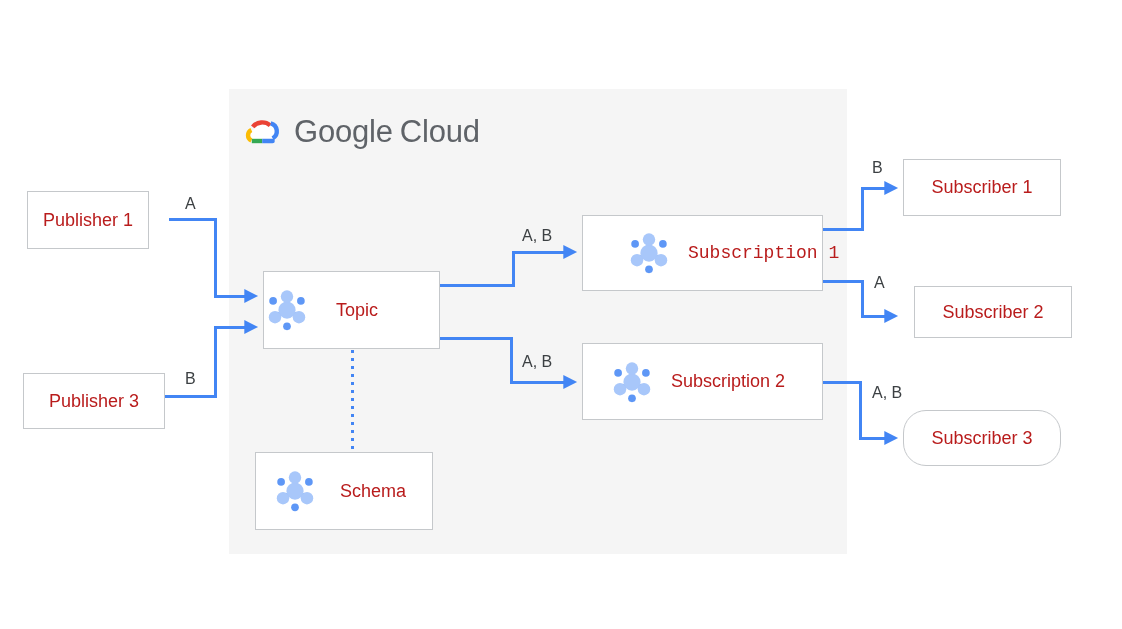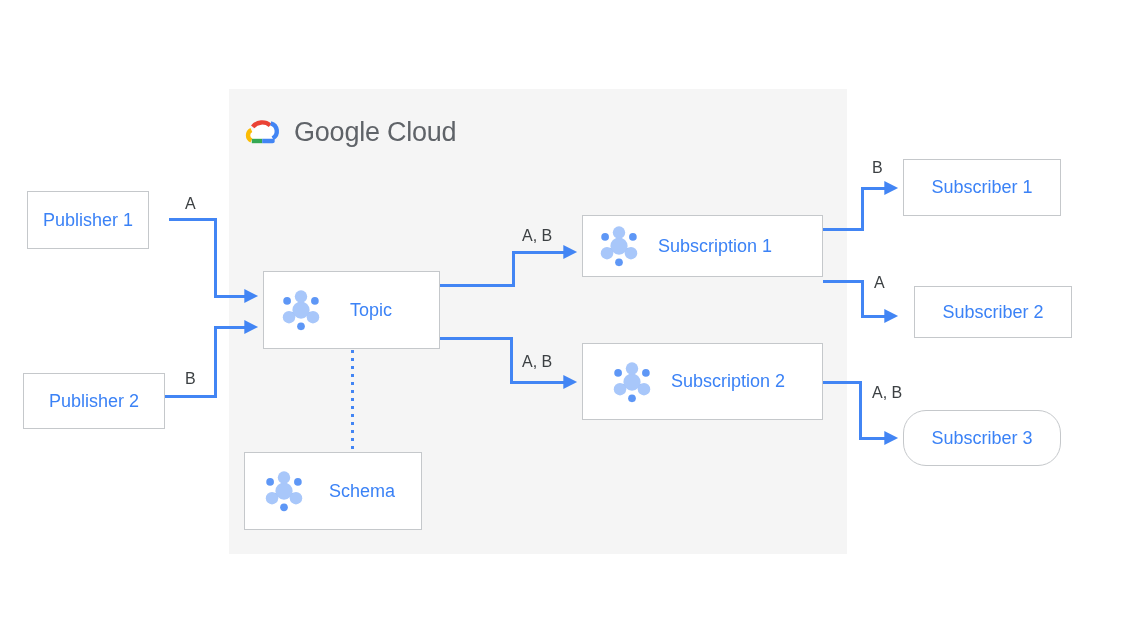--- a/index.html
+++ b/index.html
@@ -7,27 +7,27 @@
     position:relative;width:1122px;height:629px;background:#ffffff;overflow:hidden;
     font-family:"Liberation Sans", sans-serif;
   }
   .gcp-panel{
     position:absolute;left:229px;top:89px;width:618px;height:465px;
     background:#f5f5f5;
   }
   .logo{position:absolute;left:243px;top:113px;display:flex;align-items:center;}
   .logo svg{display:block;}
   .wordmark{
-    margin-left:11px;font-size:27px;color:#5f6368;letter-spacing:-0.2px;
+    margin-left:11px;font-size:31px;color:#5f6368;letter-spacing:-0.2px;
     white-space:nowrap;line-height:38px;
   }
   .wordmark .w2{margin-left:7px;}
   .node{
     position:absolute;background:#ffffff;border:1px solid #c5c8cb;
-    display:flex;align-items:center;color:#3b82f6;font-size:18px;
+    display:flex;align-items:center;color:#b91c1c;font-size:18px;
     box-sizing:border-box;white-space:nowrap;
   }
   .node.center{justify-content:center;}
   .node .icn{flex:0 0 auto;display:flex;}
   .edges{position:absolute;left:0;top:0;}
   .edges path.conn{stroke:#4285F4;stroke-width:3;fill:none;shape-rendering:crispEdges;}
   .edges path.dotted{stroke:#4285F4;stroke-width:3;fill:none;stroke-dasharray:3 5;shape-rendering:crispEdges;}
   .edge-label{
     position:absolute;font-size:16px;color:#3c4043;white-space:nowrap;line-height:16px;
   }
@@ -95,42 +95,42 @@
       <use href="#gcloud" width="40" height="32"></use>
     </svg>
     <div class="wordmark"><span class="w1">Google</span><span class="w2">Cloud</span></div>
   </div>
 
   <div class="node center" style="left:27px;top:191px;width:122px;height:58px;">
     <span>Publisher 1</span>
   </div>
 
   <div class="node center" style="left:23px;top:373px;width:142px;height:56px;">
-    <span>Publisher 2</span>
+    <span>Publisher 3</span>
   </div>
 
-  <div class="node" style="left:263px;top:271px;width:177px;height:78px;padding-left:14px;">
+  <div class="node" style="left:263px;top:271px;width:177px;height:78px;">
     <span class="icn">
       <svg width="46" height="46">
           <use href="#pubsub" width="46" height="46"></use>
         </svg>
     </span>
     <span style="margin-left:26px;">Topic</span>
   </div>
 
-  <div class="node" style="left:244px;top:452px;width:178px;height:78px;padding-left:16px;">
+  <div class="node" style="left:255px;top:452px;width:178px;height:78px;padding-left:16px;">
     <span class="icn">
       <svg width="46" height="46">
           <use href="#pubsub" width="46" height="46"></use>
         </svg>
     </span>
     <span style="margin-left:22px;">Schema</span>
   </div>
 
-  <div class="node" style="left:582px;top:215px;width:241px;height:62px;padding-left:13px;">
+  <div class="node" style="left:582px;top:215px;width:241px;height:76px;padding-left:43px;font-family:Liberation Mono, monospace;">
     <span class="icn">
       <svg width="46" height="46">
           <use href="#pubsub" width="46" height="46"></use>
         </svg>
     </span>
     <span style="margin-left:16px;">Subscription 1</span>
   </div>
 
   <div class="node" style="left:582px;top:343px;width:241px;height:77px;padding-left:26px;">
     <span class="icn">

